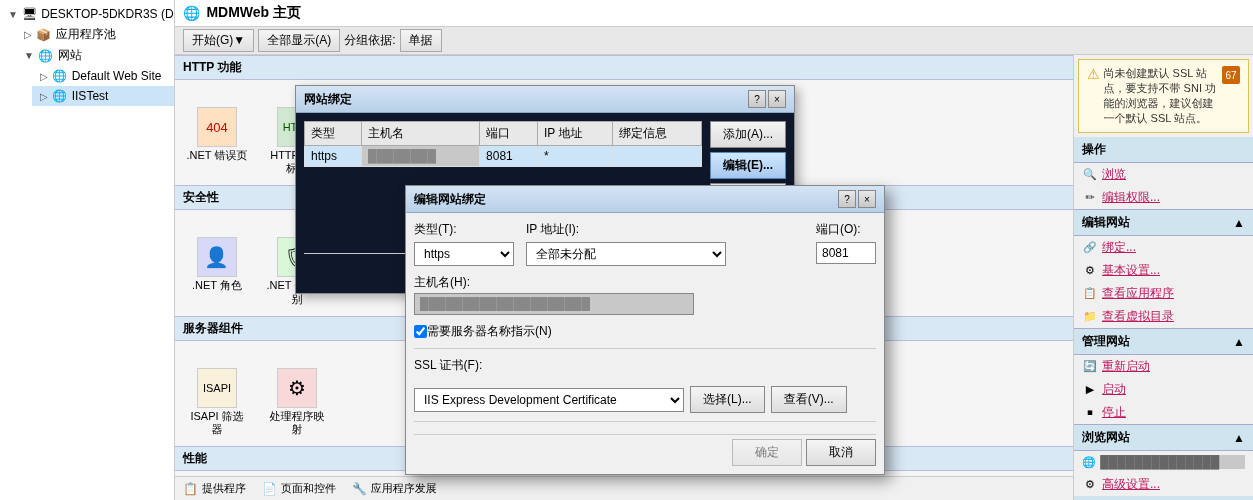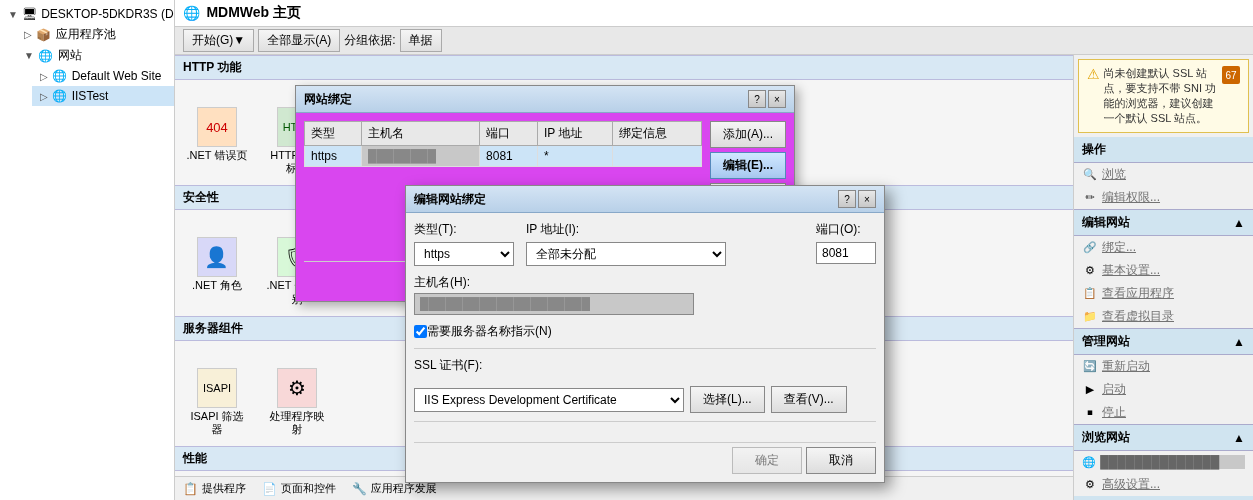--- a/index.html
+++ b/index.html
@@ -93,21 +93,21 @@
       background: #d0e4f0;
       padding: 4px 8px;
       font-weight: bold;
       font-size: 12px;
       border-bottom: 1px solid #aac;
     }
     .right-item {
       padding: 3px 8px;
       cursor: pointer;
       font-size: 12px;
-      color: #737373;
+      color: #be185d;
       text-decoration: underline;
     }
     .right-icon-item {
       display: flex;
       align-items: center;
       gap: 4px;
       padding: 3px 8px;
     }
     .right-icon-item .icon-box {
       width: 16px; height: 16px;
@@ -195,21 +195,21 @@
       width: 100%; height: 100%;
       pointer-events: none;
     }
 
     
     .dialog-bindings {
       position: absolute;
       top: 30px;
       left: 120px;
       width: 500px;
-      background: #d946ef;
+      background: #0f172a;
       border: 1px solid #888;
       box-shadow: 4px 4px 10px rgba(0,0,0,0.3);
       pointer-events: all;
     }
     .dialog-title-bar {
       background: linear-gradient(to bottom, #d4e4f4, #b8d0e8);
       padding: 4px 8px;
       display: flex;
       align-items: center;
       justify-content: space-between;
@@ -271,21 +271,21 @@
       background: linear-gradient(to bottom, #d0e8ff, #a8c8f0);
       border-color: #5588bb;
       font-weight: bold;
     }
     .dialog-footer {
       display: flex;
       justify-content: flex-end;
       gap: 4px;
       padding: 4px 0 0 0;
       border-top: 1px solid #ccc;
-      margin-top: 20px;
+      margin-top: 12px;
     }
 
     
     .dialog-edit-binding {
       position: absolute;
       top: 130px;
       left: 230px;
       width: 480px;
       background: #f0f0f0;
       border: 1px solid #888;

